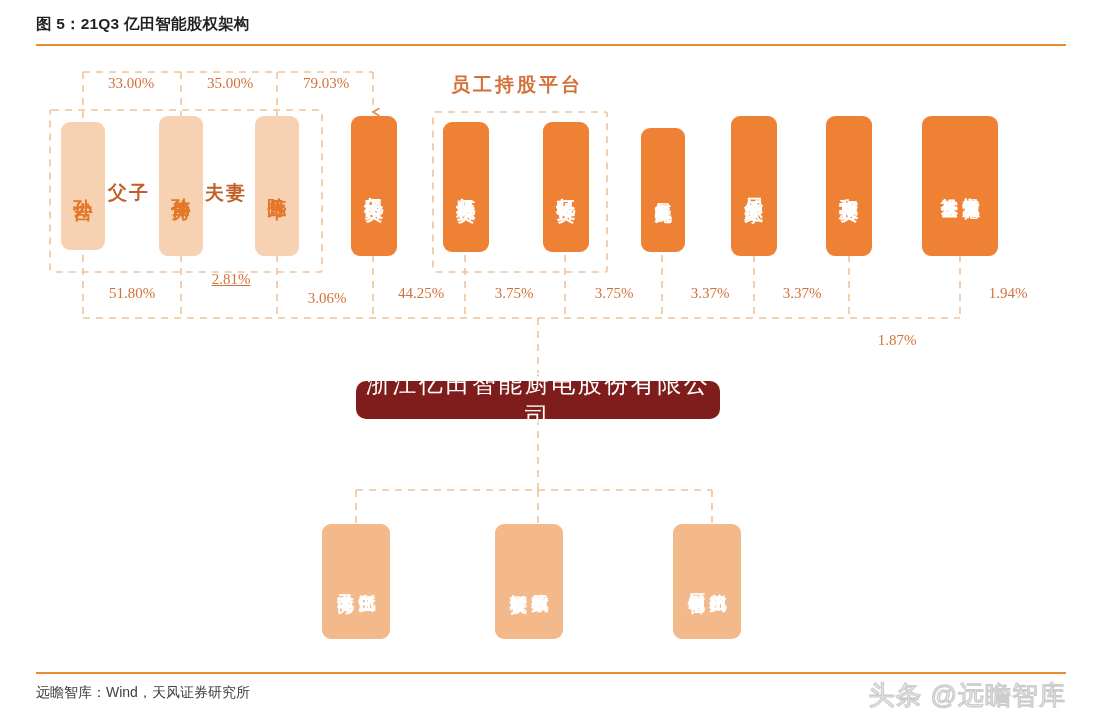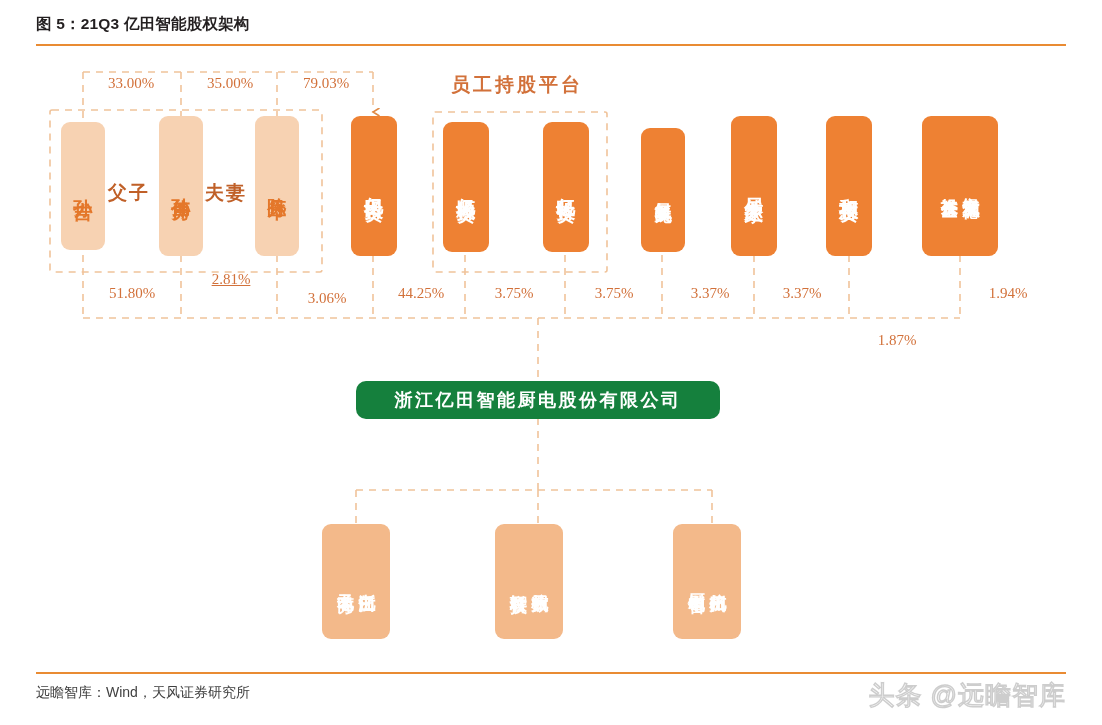--- a/index.html
+++ b/index.html
@@ -125,25 +125,25 @@
 
   
   .node.sub {
     background: #F3B98A;
     color: #ffffff;
   }
   .node.sub .vtext { font-size: 19px; letter-spacing: 1px; }
 
   
   .node.central {
-    background: #15803d;
+    background: #7f1d1d;
     color: #ffffff;
     border-radius: 10px;
-    font-size: 18px;
-    font-weight: bold;
+    font-size: 24px;
+    font-weight: normal;
     letter-spacing: 2.5px;
   }
 
   
   .pct {
     position: absolute;
     font-family: "Liberation Serif", "DejaVu Serif", serif;
     font-size: 15px;
     color: #D2713A;
     white-space: nowrap;

